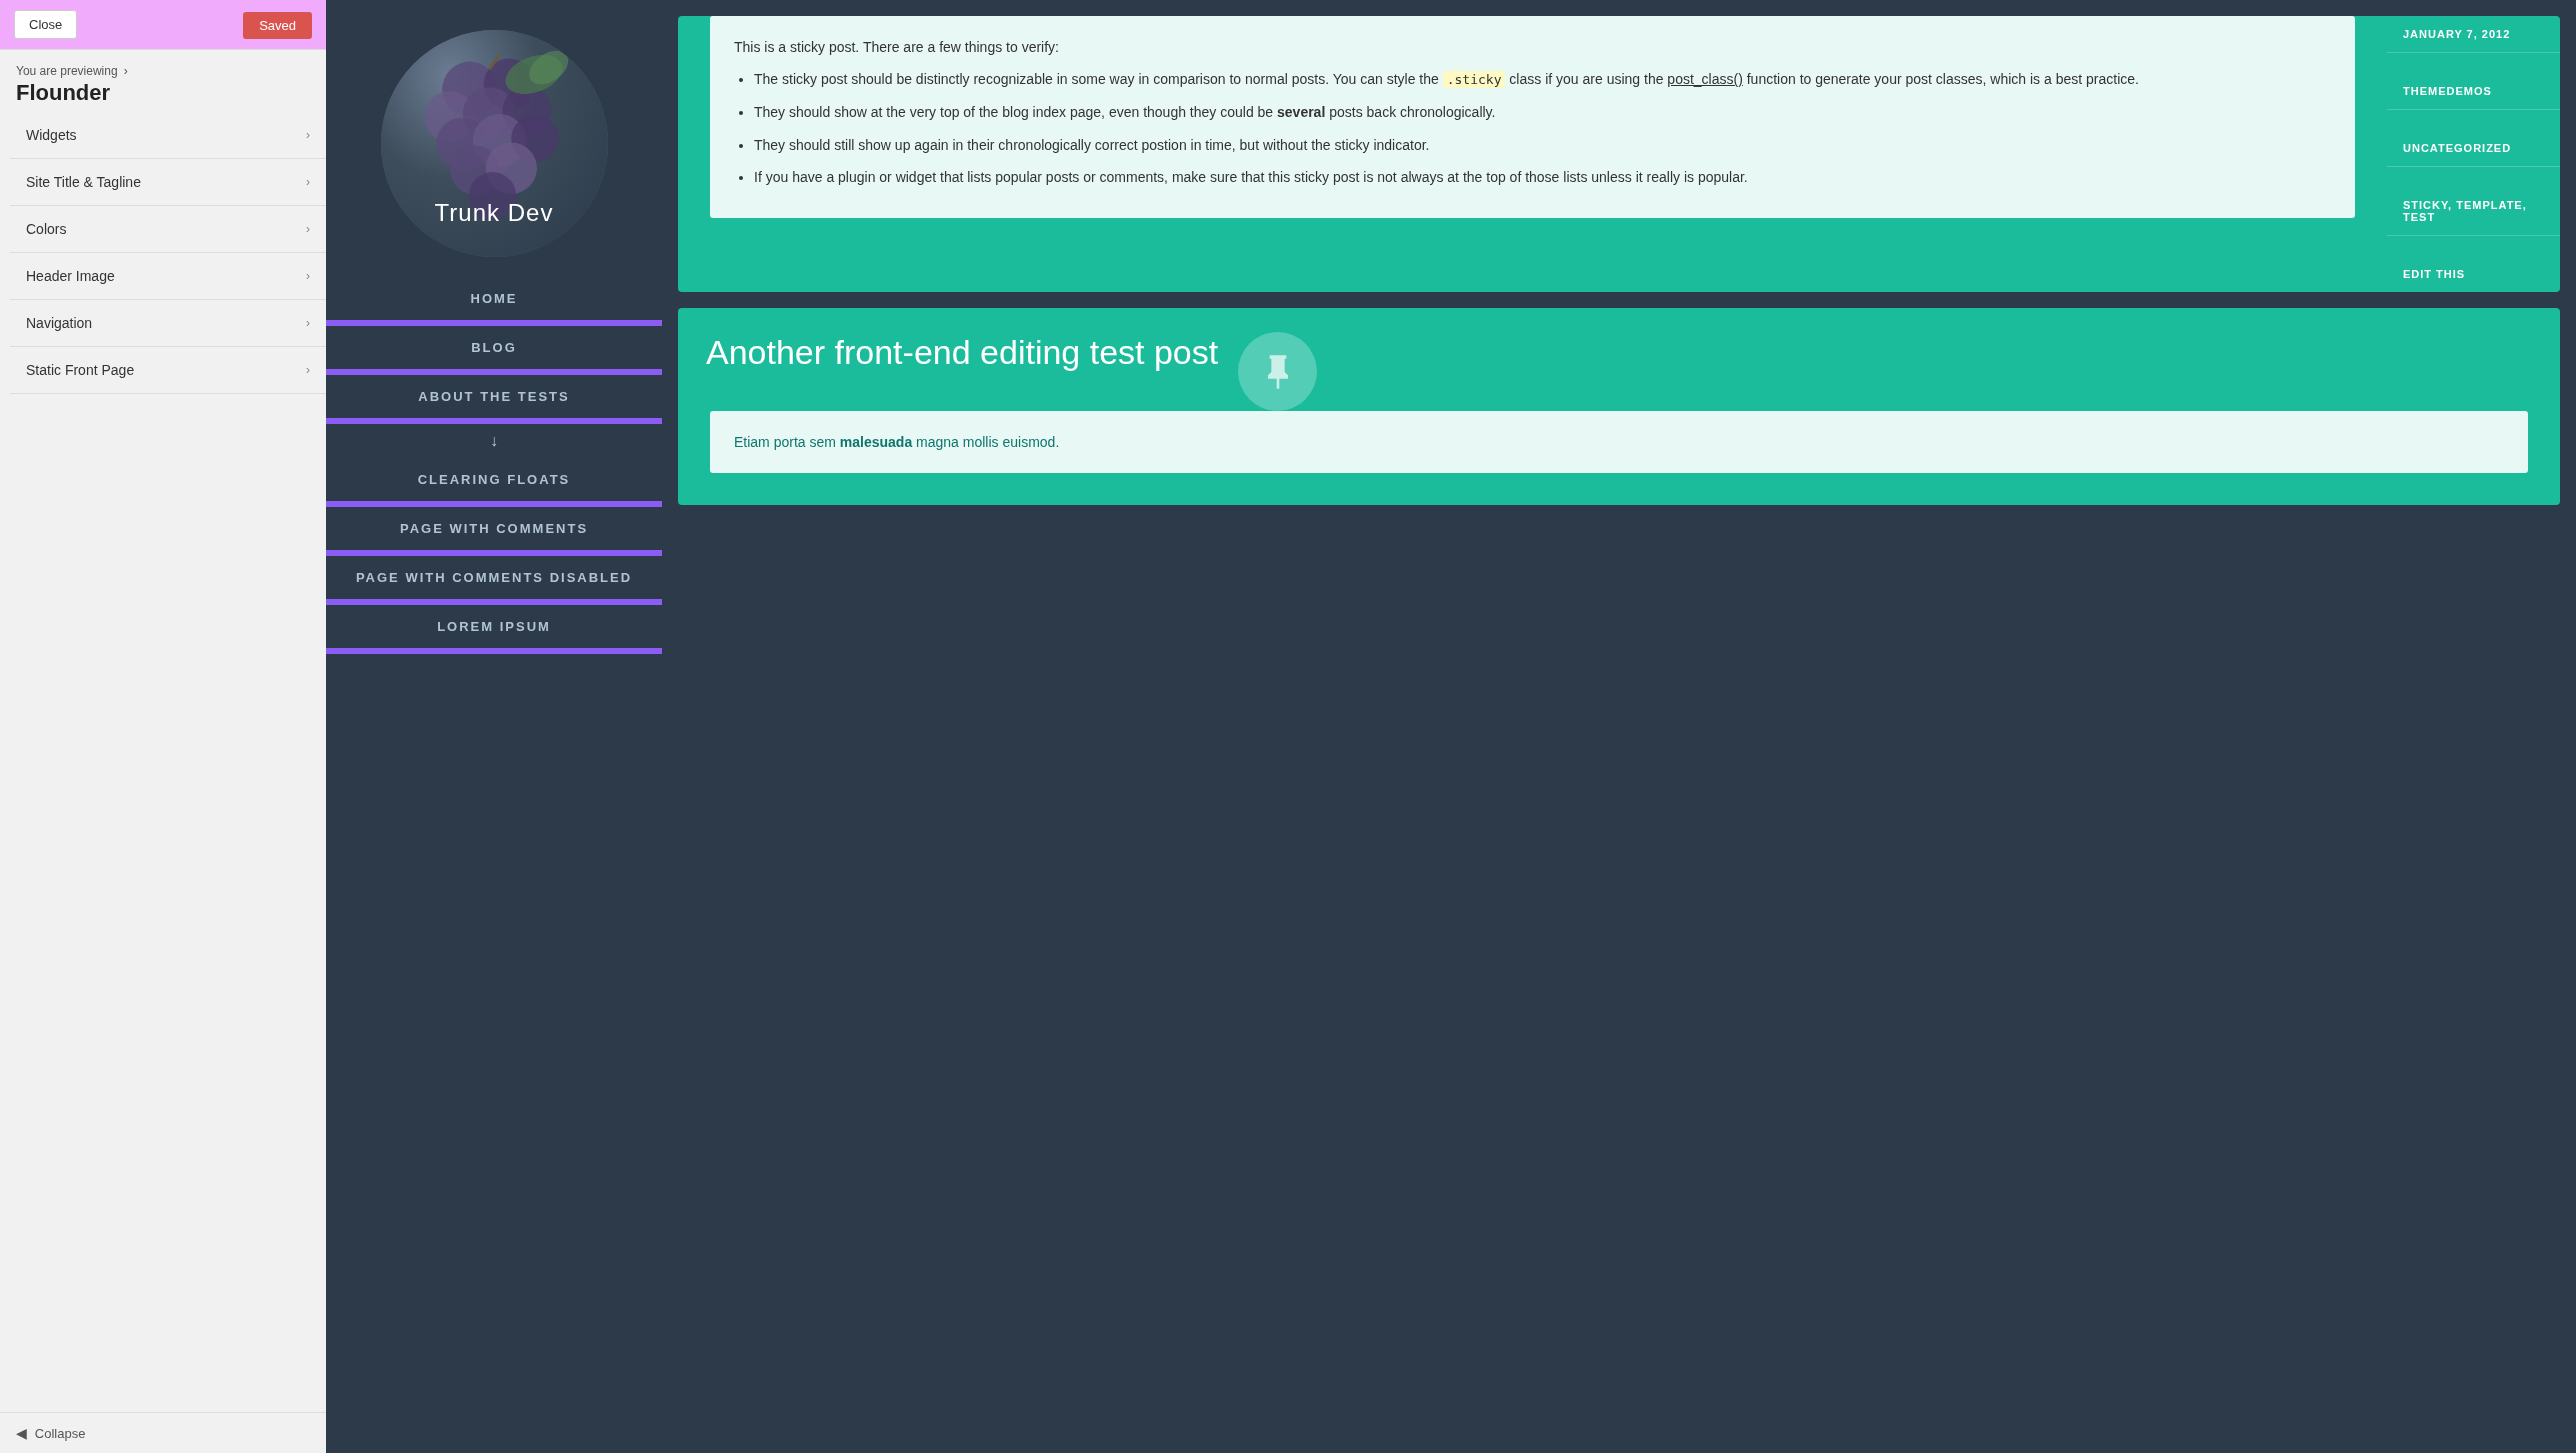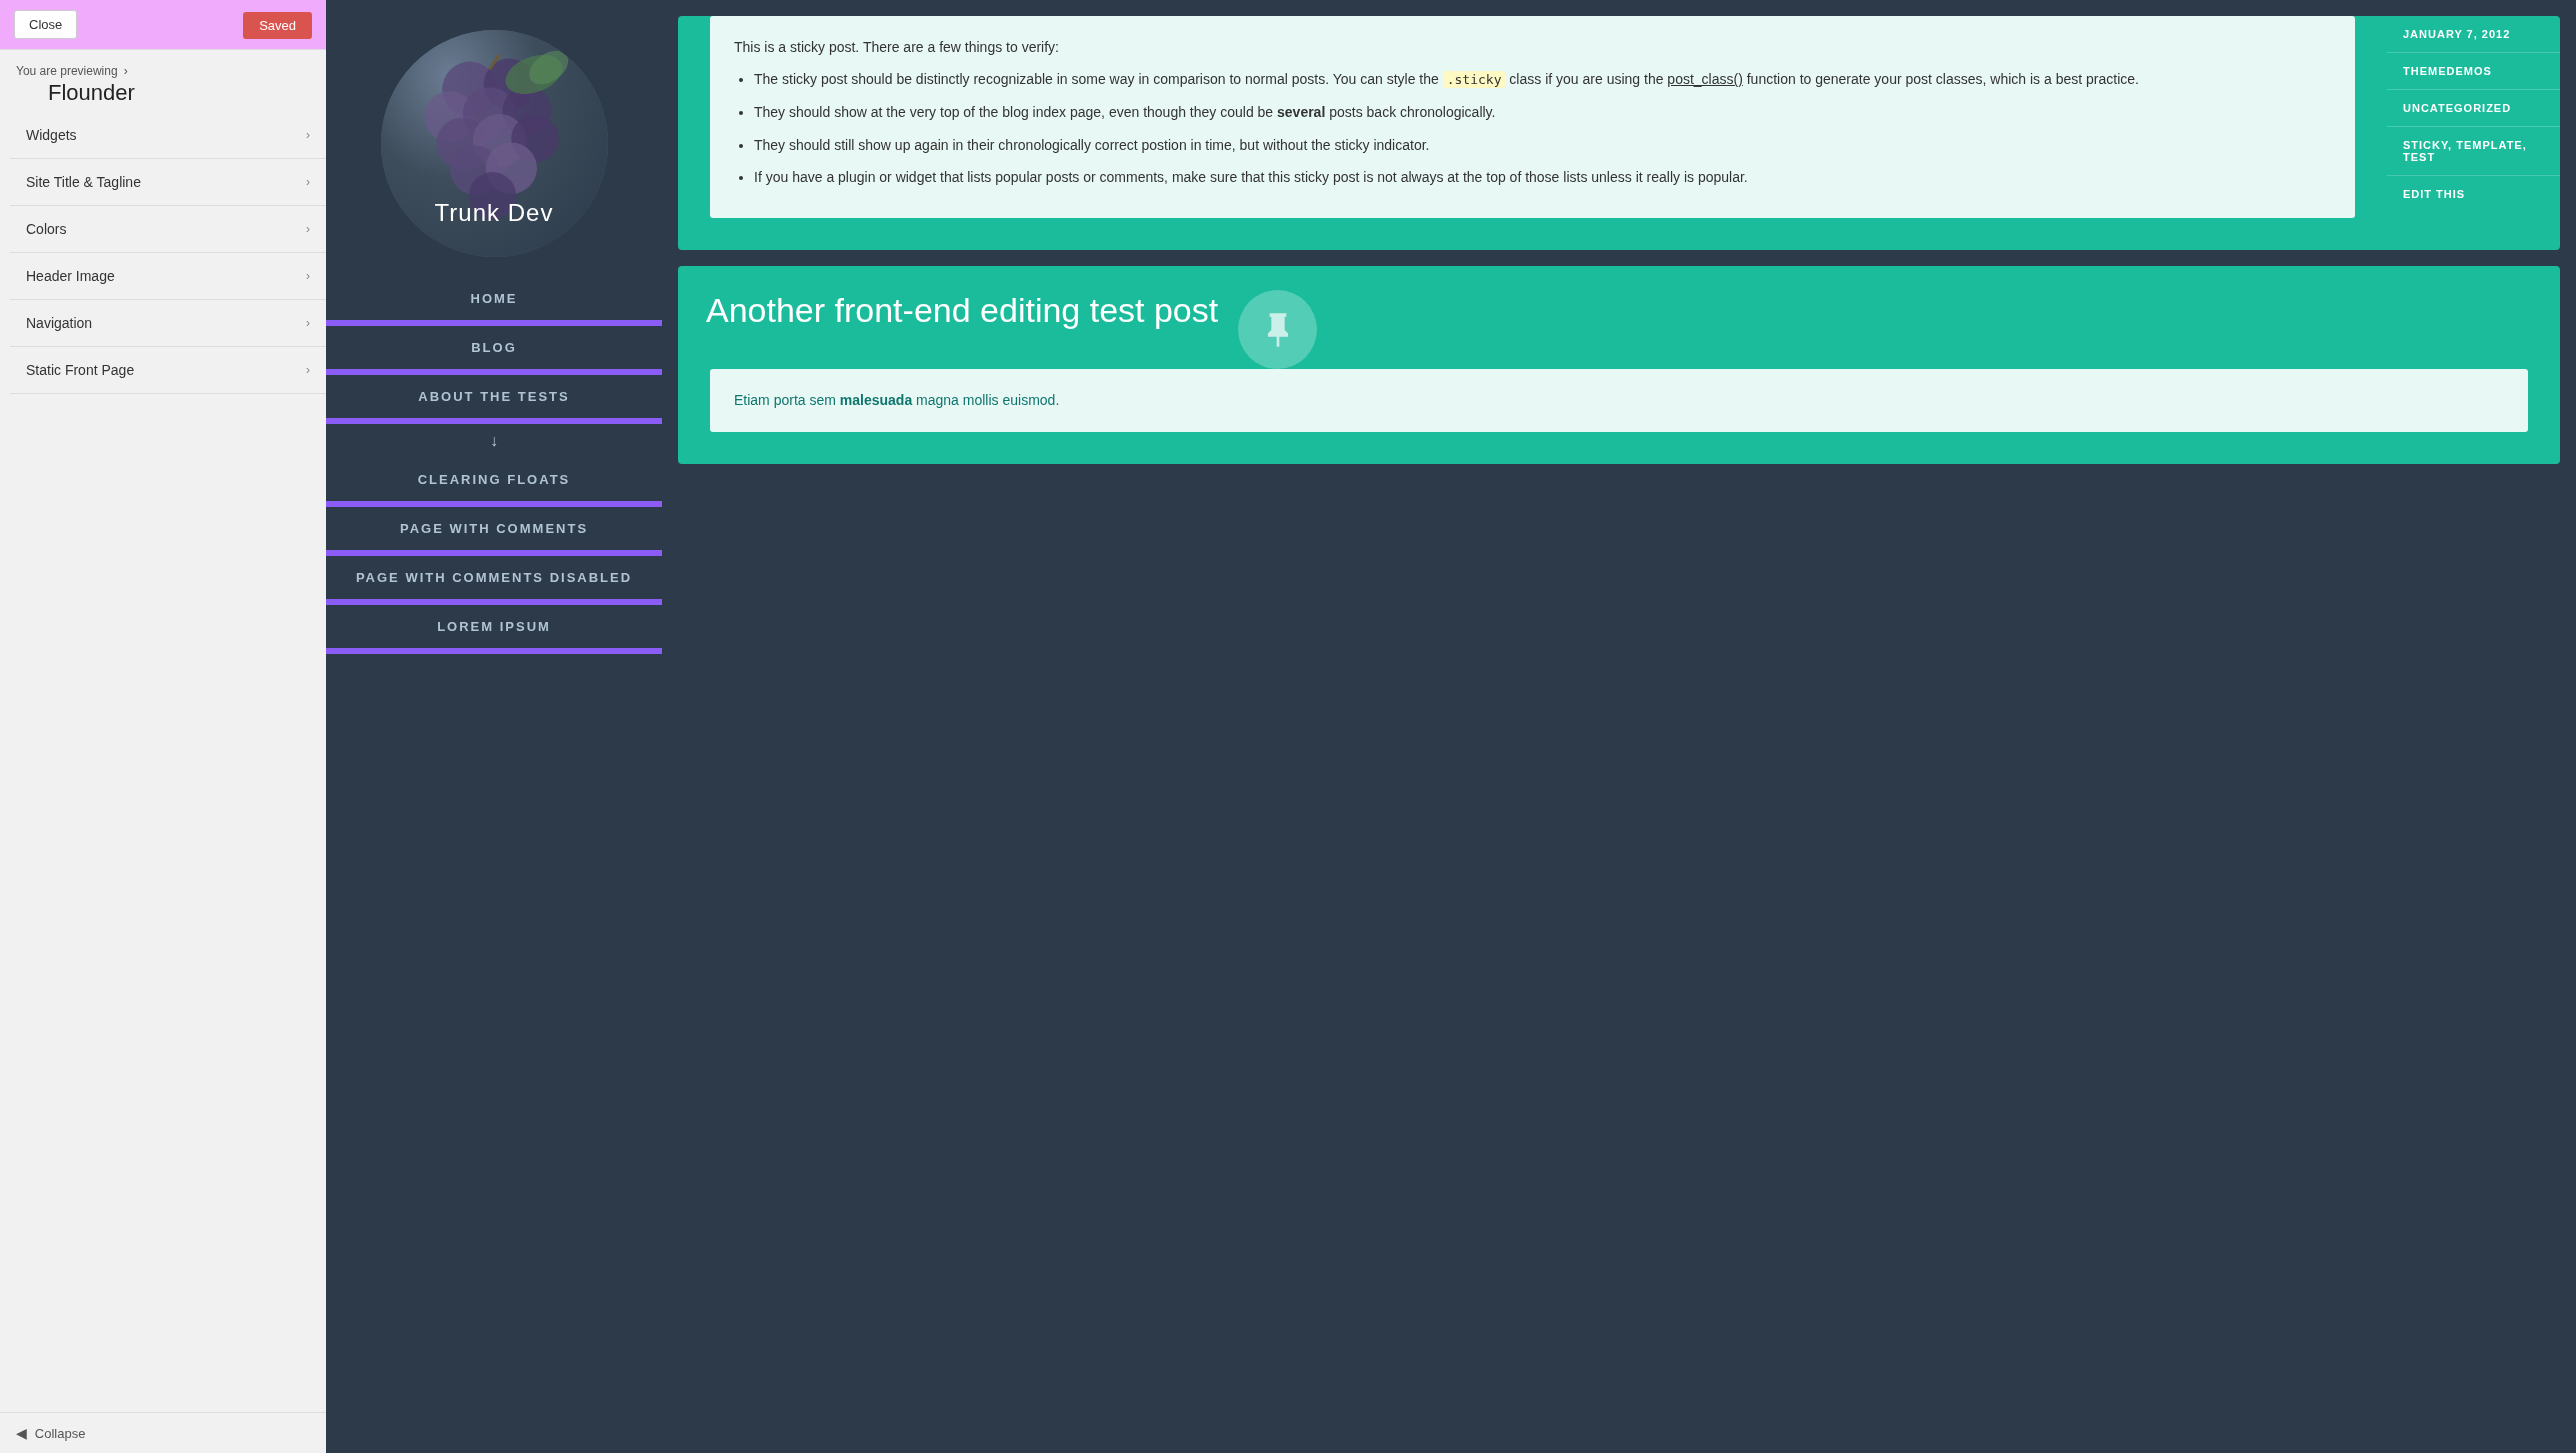--- a/index.html
+++ b/index.html
@@ -55,24 +55,23 @@
       display: flex;
       align-items: center;
       gap: 6px;
     }
     #preview-info .preview-label span.arrow {
       color: #555;
       font-size: 12px;
     }
     #preview-info .site-name {
       font-size: 22px;
-      font-weight: 400;
+      font-weight: 700;
       color: #222;
       margin-top: 2px;
-      margin-left: 32px;
     }
 
     #menu-list {
       flex: 1;
       overflow-y: auto;
       padding-left: 10px;
     }
 
     .menu-item {
       display: flex;
@@ -290,20 +289,21 @@
     .post-card-full-body-wrap {
       flex: 1;
       padding: 0 16px 16px;
     }
 
     .post-card-full-meta {
       width: 173px;
       min-width: 173px;
       display: flex;
       flex-direction: column;
+      gap: 20px;
     }
 
     
     .post-card2-title {
       color: #fff;
       font-size: 34px;
       font-weight: 300;
       line-height: 1.2;
     }
 

